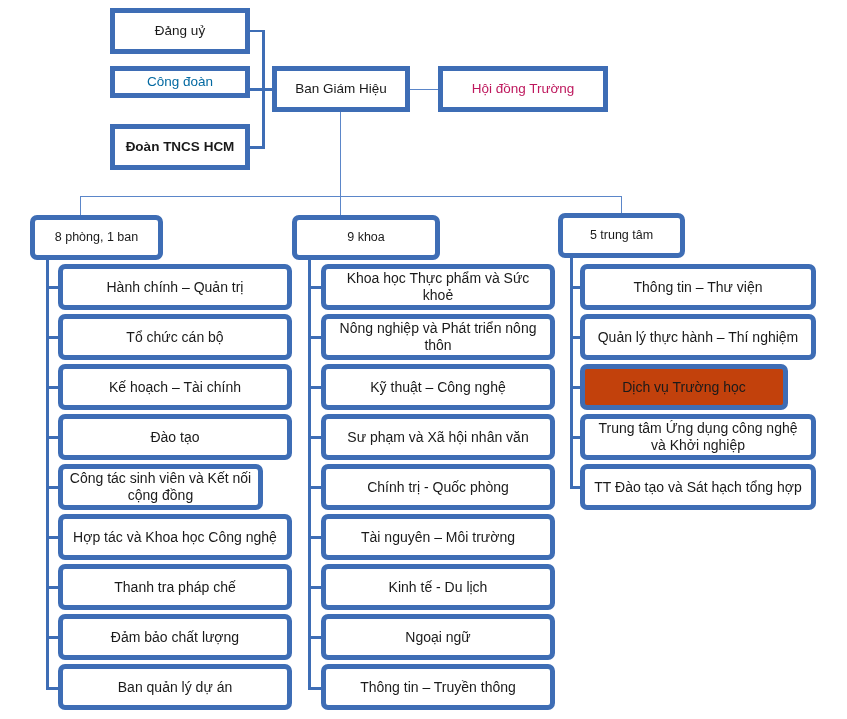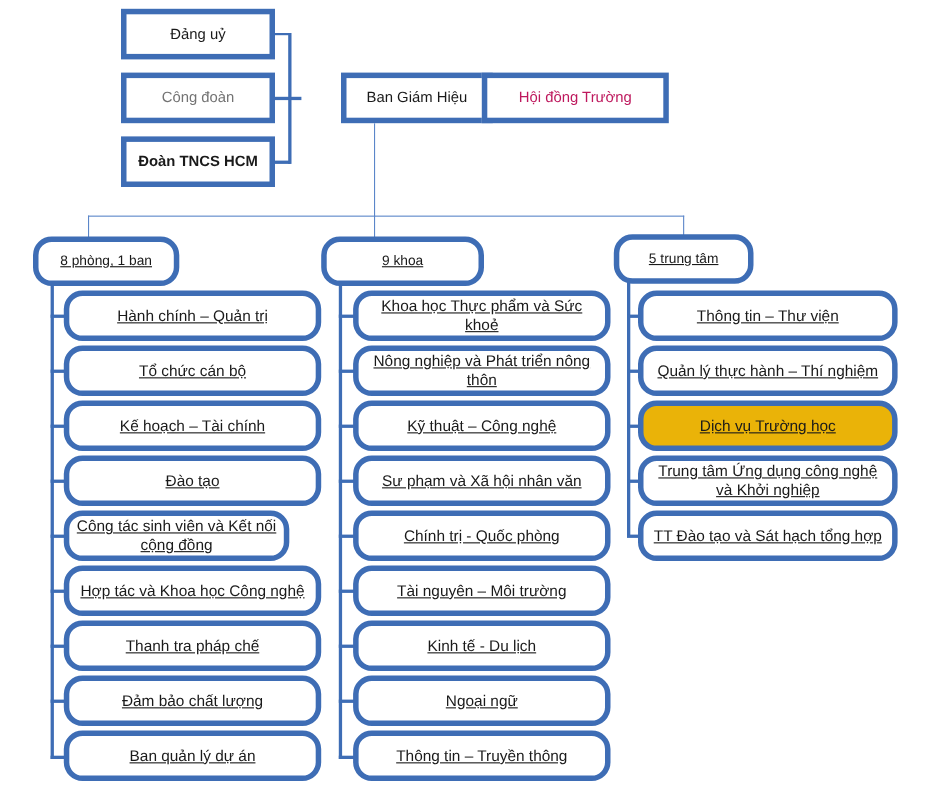--- a/index.html
+++ b/index.html
@@ -30,22 +30,21 @@
     justify-content: center;
     text-align: center;
     color: #1a1a1a;
     line-height: 1.18;
     z-index: 5;
   }
   .box.sq {
     border-radius: 0;
   }
   .box.rd {
-    border-radius: 17px;
-    text-decoration: underline;
+    border-radius: 7px;
   }
   .box .lbl {
     display: block;
     padding: 0 6px;
     white-space: pre-line;
   }
 
   
   .t1 { font-size: 13.5px; }
   
@@ -63,29 +62,29 @@
 </style>
 </head>
 <body>
 
 <div id="org-chart" style="background: rgb(255, 255, 255);">
 
   <div class="box sq t1" style="left: 110px; top: 8px; width: 140px; height: 46px; border-color: rgb(62, 109, 181); background: rgb(255, 255, 255); color: rgb(26, 26, 26);">
     <span class="lbl">Đảng uỷ</span>
   </div>
 
-  <div class="box sq t1" style="left: 110px; top: 66px; width: 140px; height: 46px; border-color: rgb(62, 109, 181); background: rgb(255, 255, 255); color: #737373;">
+  <div class="box sq t1" style="left: 110px; top: 66px; width: 140px; height: 32px; border-color: rgb(62, 109, 181); background: rgb(255, 255, 255); color: #0369a1;">
     <span class="lbl">Công đoàn</span>
   </div>
 
   <div class="box sq t1" style="left: 110px; top: 124px; width: 140px; height: 46px; border-color: rgb(62, 109, 181); background: rgb(255, 255, 255); color: rgb(26, 26, 26); font-weight: bold;">
     <span class="lbl">Đoàn TNCS HCM</span>
   </div>
 
-  <div class="box sq t1" style="left: 272px; top: 66px; width: 138px; height: 46px; border-color: rgb(62, 109, 181); background: rgb(255, 255, 255); color: rgb(26, 26, 26); margin-left: 38px;">
+  <div class="box sq t1" style="left: 272px; top: 66px; width: 138px; height: 46px; border-color: rgb(62, 109, 181); background: rgb(255, 255, 255); color: rgb(26, 26, 26);">
     <span class="lbl">Ban Giám Hiệu</span>
   </div>
 
   <div class="box sq t1" style="left: 438px; top: 66px; width: 170px; height: 46px; border-color: rgb(62, 109, 181); background: rgb(255, 255, 255); color: #be185d;">
     <span class="lbl">Hội đồng Trường</span>
   </div>
 
   <div class="ln" style="left: 250px; top: 30px; width: 14px; height: 2px; background: rgb(62, 109, 181);"></div>
   <div class="ln" style="left: 250px; top: 88px; width: 24px; height: 3px; background: rgb(62, 109, 181);"></div>
   <div class="ln" style="left: 250px; top: 146px; width: 14px; height: 3px; background: rgb(62, 109, 181);"></div>
@@ -213,21 +212,21 @@
   <div class="box rd t3" style="left: 580px; top: 264px; width: 236px; height: 46px; border-color: rgb(62, 109, 181); background: rgb(255, 255, 255); color: rgb(26, 26, 26);">
     <span class="lbl">Thông tin – Thư viện</span>
   </div>
   <div class="ln" style="left: 570px; top: 286px; width: 12px; height: 3px; background: rgb(62, 109, 181);"></div>
 
   <div class="box rd t3" style="left: 580px; top: 314px; width: 236px; height: 46px; border-color: rgb(62, 109, 181); background: rgb(255, 255, 255); color: rgb(26, 26, 26);">
     <span class="lbl">Quản lý thực hành – Thí nghiệm</span>
   </div>
   <div class="ln" style="left: 570px; top: 336px; width: 12px; height: 3px; background: rgb(62, 109, 181);"></div>
 
-  <div class="box rd t3" style="left: 580px; top: 364px; width: 236px; height: 46px; border-color: rgb(62, 109, 181); background: #eab308; color: rgb(26, 26, 26);">
+  <div class="box rd t3" style="left: 580px; top: 364px; width: 208px; height: 46px; border-color: rgb(62, 109, 181); background: #c2410c; color: rgb(26, 26, 26);">
     <span class="lbl">Dịch vụ Trường học</span>
   </div>
   <div class="ln" style="left: 570px; top: 386px; width: 12px; height: 3px; background: rgb(62, 109, 181);"></div>
 
   <div class="box rd t3" style="left: 580px; top: 414px; width: 236px; height: 46px; border-color: rgb(62, 109, 181); background: rgb(255, 255, 255); color: rgb(26, 26, 26);">
     <span class="lbl">Trung tâm Ứng dụng công nghệ và Khởi nghiệp</span>
   </div>
   <div class="ln" style="left: 570px; top: 436px; width: 12px; height: 3px; background: rgb(62, 109, 181);"></div>
 
   <div class="box rd t3" style="left: 580px; top: 464px; width: 236px; height: 46px; border-color: rgb(62, 109, 181); background: rgb(255, 255, 255); color: rgb(26, 26, 26); text-align: right;">

